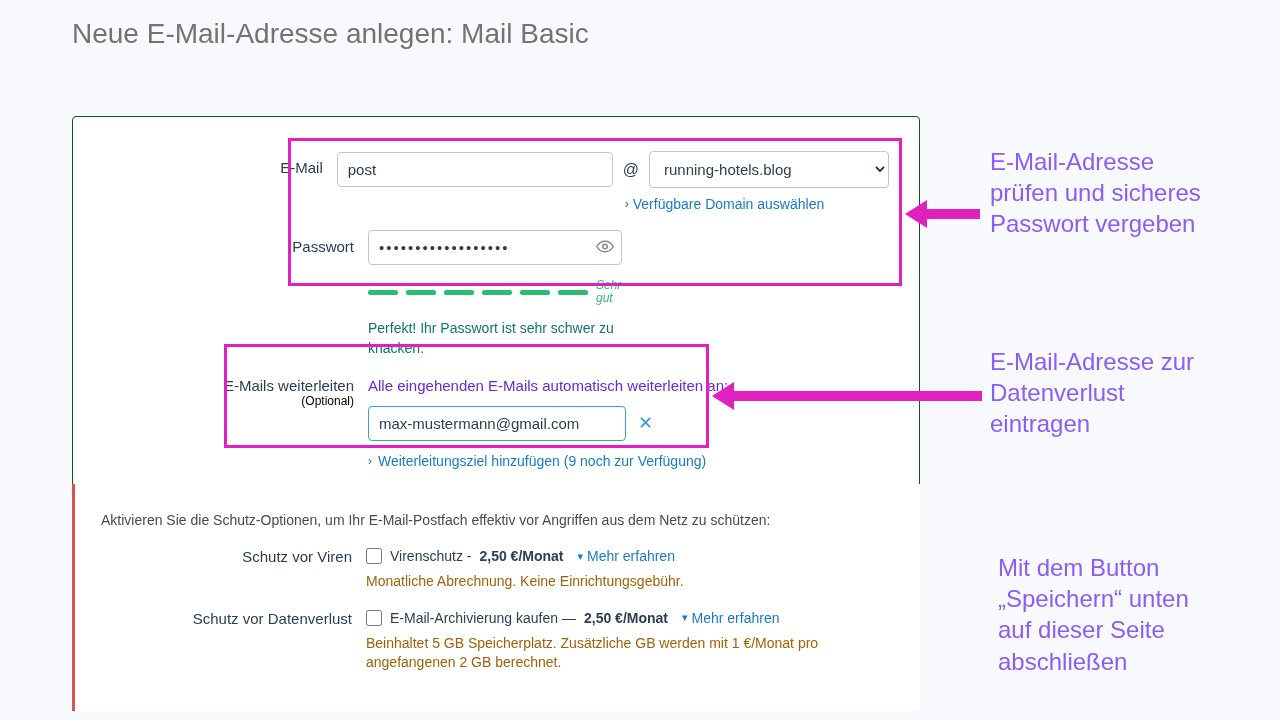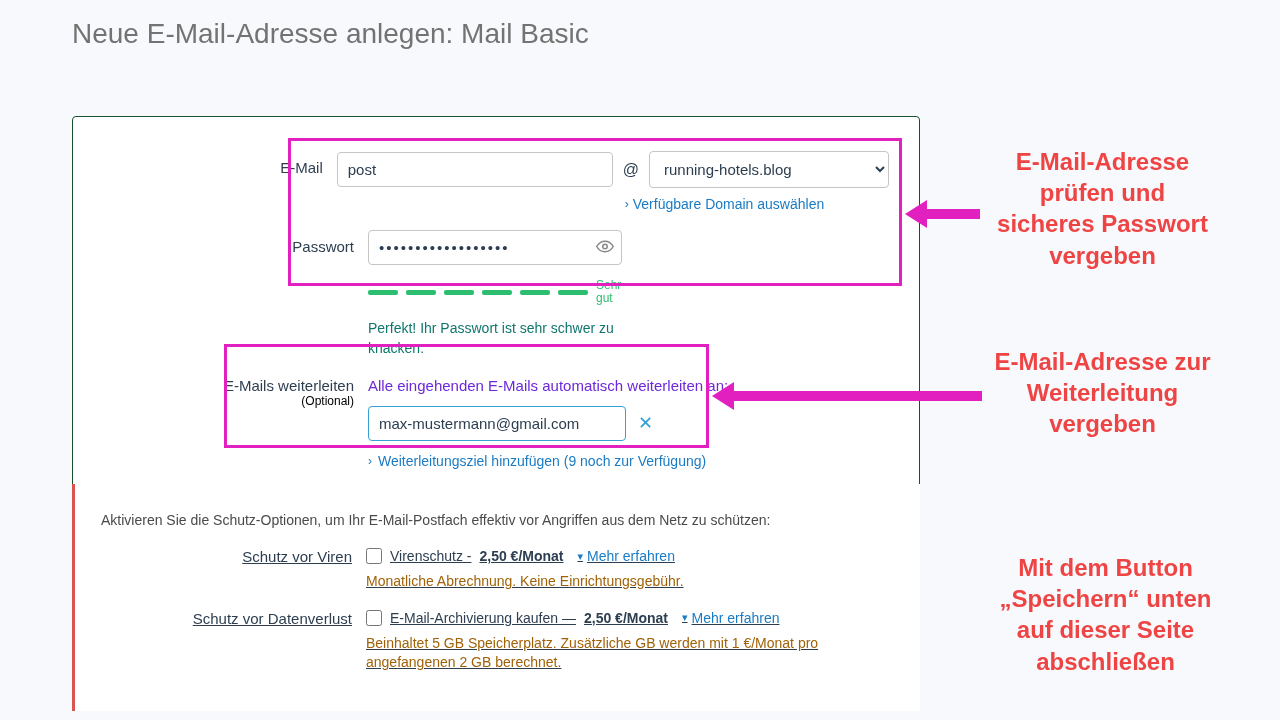--- a/index.html
+++ b/index.html
@@ -13,41 +13,41 @@
   .email-line { display: flex; align-items: center; gap: 10px; }
   .text-input { border: 1px solid #c5c5c5; border-radius: 4px; padding: 8px 10px; font-size: 15px; color: #2c3e50; background: #fff; }
   .text-input.local { width: 276px; }
   .at { font-size: 16px; color: #2c3e50; }
   .domain-select { width: 240px; border: 1px solid #c5c5c5; border-radius: 4px; padding: 8px 10px; font-size: 15px; color: #2c3e50; background: #fff; }
   .domain-link { margin-left: 288px; margin-top: 8px; font-size: 14px; color: #1a7bc4; display: inline-flex; align-items: center; gap: 4px; }
   .chev { font-size: 12px; color: #1a7bc4; }
   .pw-wrap { position: relative; width: 254px; }
   .pw-input { width: 254px; padding-right: 34px; letter-spacing: 2px; }
   .eye { position: absolute; right: 8px; top: 50%; transform: translateY(-50%); color: #888; cursor: pointer; }
-  .strength-row { display: flex; align-items: center; gap: 8px; margin-top: 14px; }
+  .strength-row { display: flex; align-items: center; gap: 8px; margin-top: 14px; font-style: italic; }
   .seg { width: 30px; height: 5px; border-radius: 2px; background: #2dbd6e; }
   .strength-label { font-size: 12px; color: #2dbd6e; line-height: 1.1; max-width: 40px; }
   .pw-help { margin-top: 14px; font-size: 14px; color: #0f766e; max-width: 260px; line-height: 1.4; }
   .fwd-row .form-label { padding-top: 0; }
   .fwd-desc { font-size: 15px; color: #6d28d9; margin-bottom: 12px; }
   .fwd-input-line { display: flex; align-items: center; gap: 12px; }
   .fwd-input { width: 258px; border: 1px solid #35a0d6; }
   .fwd-remove { color: #35a0d6; font-size: 18px; cursor: pointer; }
   .fwd-add { margin-top: 12px; color: #1a7bc4; font-size: 14px; display: inline-flex; align-items: center; gap: 6px; }
   .highlight-1 { position: absolute; border: 3px solid #e21fbf; pointer-events: none; }
   .hl-a { left: 288px; top: 138px; width: 614px; height: 148px; }
   .hl-b { left: 224px; top: 344px; width: 485px; height: 104px; }
   .arrow { position: absolute; pointer-events: none; }
   .arrow .shaft { position: absolute; background: #e21fbf; height: 10px; }
   .arrow .head { width: 0; height: 0; border-top: 14px solid transparent; border-bottom: 14px solid transparent; border-right: 22px solid #e21fbf; position: absolute; }
-  .callout { position: absolute; font-size: 24px; font-weight: 700; color: #ef4444; line-height: 1.3; text-align: center; }
+  .callout { position: absolute; font-size: 24px; font-weight: 400; color: #8b5cf6; line-height: 1.3; text-align: left; }
   .security-panel { position: absolute; left: 72px; top: 484px; width: 848px; background: #fff; border-left: 3px solid #d9534f; padding: 28px 30px 20px 26px; }
   .sec-title { font-size: 15px; font-weight: 600; color: #2c3e50; margin-bottom: 14px; }
   .sec-desc { font-size: 14px; color: #4a4a4a; margin-bottom: 20px; }
-  .sec-row { display: flex; margin-bottom: 18px; text-decoration: underline; }
+  .sec-row { display: flex; margin-bottom: 18px; }
   .sec-label { width: 265px; text-align: right; padding-right: 14px; font-size: 15px; color: #2c3e50; padding-top: 0; }
   .sec-body { flex: 1; }
   .sec-line { display: flex; align-items: center; gap: 8px; font-size: 14px; color: #2c3e50; }
   .sec-line input[type=checkbox] { width: 16px; height: 16px; }
   .sec-line .bold { font-weight: 600; }
   .learn { color: #1a7bc4; font-size: 14px; margin-left: 6px; display: inline-flex; align-items: center; gap: 4px; }
   .learn .chevd { color: #1a7bc4; font-size: 11px; }
   .sec-sub { font-size: 14px; color: #a16207; margin-top: 8px; max-width: 520px; line-height: 1.4; }
   a { text-decoration: none; cursor: pointer; }
   svg.eye-svg { width: 18px; height: 18px; }
@@ -164,14 +164,14 @@
   <div class="head" style="left:0; top:0;"></div>
   <div class="shaft" style="left:20px; top:9px; width:55px;"></div>
 </div>
 <div class="arrow" style="left:712px; top:382px; width:270px; height:28px;">
   <div class="head" style="left:0; top:0;"></div>
   <div class="shaft" style="left:20px; top:9px; width:250px;"></div>
 </div>
 
 <div class="callout" style="left:990px; top:146px; width:225px; white-space: pre-line;">E-Mail-Adresse
 prüfen und sicheres Passwort vergeben</div>
-<div class="callout" style="left:990px; top:346px; width:225px;">E-Mail-Adresse zur Weiterleitung vergeben</div>
+<div class="callout" style="left:990px; top:346px; width:225px;">E-Mail-Adresse zur Datenverlust eintragen</div>
 <div class="callout" style="left:998px; top:552px; width:215px;">Mit dem Button „Speichern“ unten auf dieser Seite abschließen</div>
 
 </body></html>

